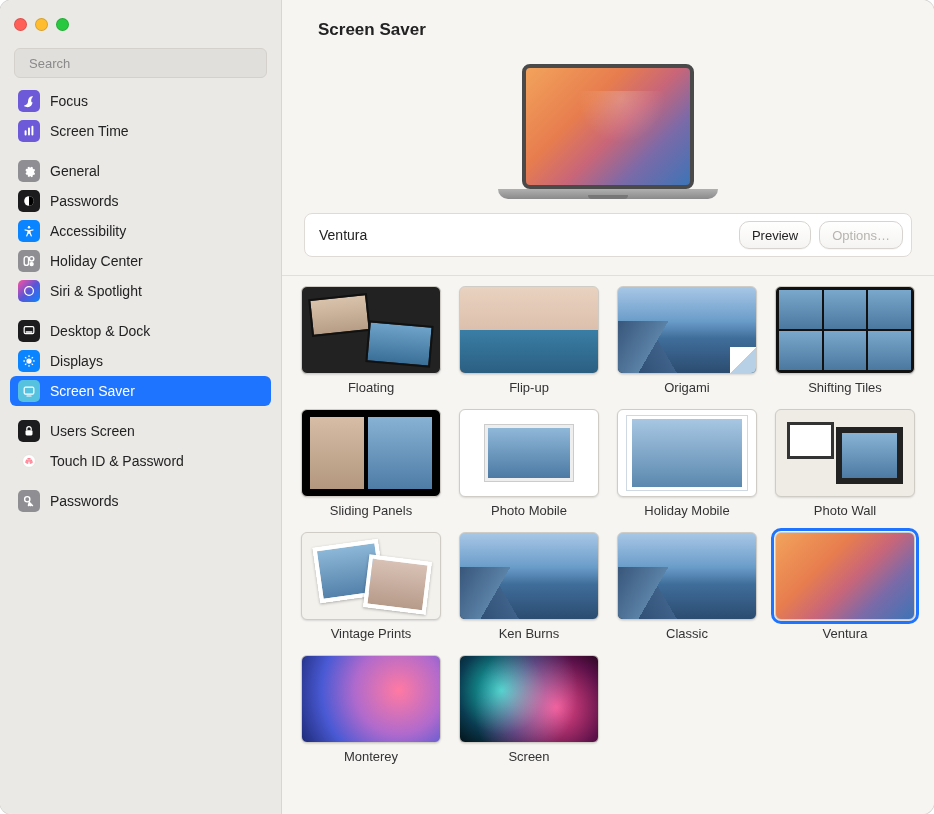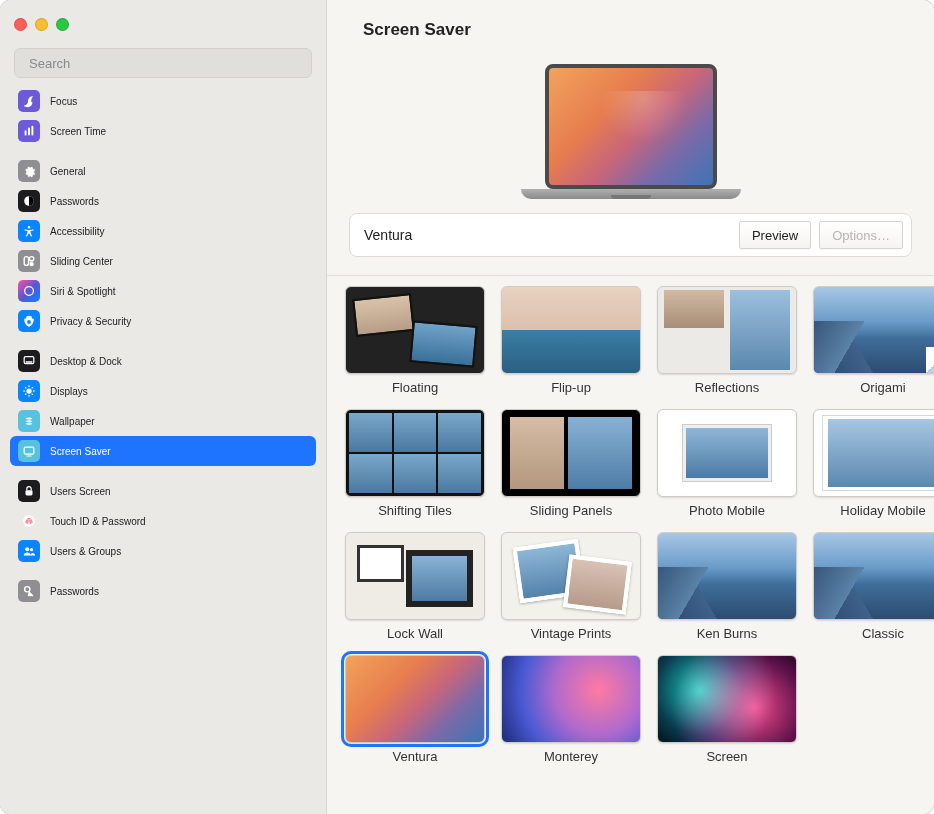--- a/index.html
+++ b/index.html
@@ -7,21 +7,21 @@
   .window {
     width: 934px; height: 814px;
     background: #f5f3f1;
     border-radius: 12px;
     overflow: hidden;
     display: flex;
     box-shadow: 0 0 0 1px #d6d4d1;
   }
   
   .sidebar {
-    width: 327px;
+    width: 282px;
     background: #ebe9e6;
     display: flex;
     flex-direction: column;
     border-right: 1px solid #d8d6d2;
   }
   .titlebar {
     height: 48px;
     display: flex;
     align-items: center;
     padding: 0 14px;
@@ -64,21 +64,21 @@
   .sidebar-item.selected {
     background:#1f74ff;
     color:#fff;
   }
   .sidebar-item .icon {
     width:22px; height:22px; border-radius:5px;
     display:flex; align-items:center; justify-content:center;
     flex:0 0 22px;
   }
   .icon svg { width:14px; height:14px; }
-  .sidebar-item .label { font-size:10px; }
+  .sidebar-item .label { font-size:14px; }
   
   .main {
     flex:1;
     display:flex; flex-direction:column;
     background:#f7f5f2;
     overflow:hidden;
   }
   .main-title {
     font-size:17px; font-weight:600;
     padding: 20px 0 6px 36px;
@@ -112,21 +112,21 @@
     border:1px solid #dedbd7;
     border-radius:8px;
     background:#fff;
     display:flex; align-items:center;
     padding:0 8px 0 14px;
     gap:8px;
   }
   .control-row .name { flex:1; font-size:14px; }
   .btn {
     height:28px; padding:12px 12px;
-    border:1px solid #d7d4cf; border-radius:2px;
+    border:1px solid #d7d4cf; border-radius:10px;
     background:linear-gradient(#ffffff,#f5f4f2);
     font-size:13px; display:flex; align-items:center;
     box-shadow: 0 1px 0 rgba(0,0,0,0.03);
   }
   .btn.disabled { color:#b7b4af; }
   .divider { height:1px; background:#e2dfda; margin:18px 0 10px 0;}
   .grid-wrap { flex:1; overflow-y:auto; padding:0 18px 10px 18px;}
   .grid {
     display:grid;
     grid-template-columns: repeat(4, 1fr);
@@ -258,38 +258,29 @@
           <span class="label">Accessibility</span>
         </div>
         <div class="sidebar-item">
           <span class="icon white bg-gray">
             <svg viewBox="0 0 16 16" fill="none" stroke="#fff" stroke-width="1.6">
               <rect x="2.5" y="3" width="5" height="10" rx="2.5"></rect>
               <circle cx="11" cy="5.5" r="2.5"></circle>
               <circle cx="11" cy="11.5" r="1.7" fill="#fff"></circle>
             </svg>
           </span>
-          <span class="label">Sliding Center</span>
+          <span class="label">Holiday Center</span>
         </div>
         <div class="sidebar-item">
           <span class="icon white bg-siri">
             <svg viewBox="0 0 16 16">
               <circle cx="8" cy="8" r="5" fill="none" stroke="#fff" stroke-width="1.4"></circle>
             </svg>
           </span>
           <span class="label">Siri &amp; Spotlight</span>
-        </div>
-        <div class="sidebar-item">
-          <span class="icon white bg-blue">
-            <svg viewBox="0 0 16 16" fill="#fff">
-              <path d="M8 2c2 0 3 1 3 1l.5 2a12 12 0 0 1 2 .5c0 5-2.5 8-5.5 9-3-1-5.5-4-5.5-9 .7-.2 1.4-.4 2-.5L5 3s1-1 3-1z"></path>
-              <rect x="6" y="7" width="4" height="4" rx="1" fill="#0a84ff"></rect>
-            </svg>
-          </span>
-          <span class="label">Privacy &amp; Security</span>
         </div>
         <div class="group-sep"></div>
         <div class="sidebar-item">
           <span class="icon white bg-black">
             <svg viewBox="0 0 16 16" fill="#fff">
               <rect x="2.5" y="3" width="11" height="8" rx="1.5" fill="none" stroke="#fff" stroke-width="1.4"></rect>
               <rect x="4" y="8.3" width="8" height="1.7" rx=".8"></rect>
             </svg>
           </span>
           <span class="label">Desktop &amp; Dock</span>
@@ -305,28 +296,20 @@
                 <line x1="12.5" y1="8" x2="14.5" y2="8"></line>
                 <line x1="3.5" y1="3.5" x2="5" y2="5"></line>
                 <line x1="11" y1="11" x2="12.5" y2="12.5"></line>
                 <line x1="12.5" y1="3.5" x2="11" y2="5"></line>
                 <line x1="5" y1="11" x2="3.5" y2="12.5"></line>
               </g>
             </svg>
           </span>
           <span class="label">Displays</span>
         </div>
-        <div class="sidebar-item">
-          <span class="icon white bg-cyan">
-            <svg viewBox="0 0 16 16" fill="#fff">
-              <path d="M8 4c2.5 0 4 1.2 4 1.2S10.5 6.4 8 6.4 4 5.2 4 5.2 5.5 4 8 4zm0 3c2.5 0 4 1.2 4 1.2s-1.5 1.2-4 1.2-4-1.2-4-1.2S5.5 7 8 7zm0 3c2.5 0 4 1.2 4 1.2s-1.5 1.2-4 1.2-4-1.2-4-1.2S5.5 10 8 10z"></path>
-            </svg>
-          </span>
-          <span class="label">Wallpaper</span>
-        </div>
         <div class="sidebar-item selected">
           <span class="icon white bg-cyan">
             <svg viewBox="0 0 16 16" fill="#fff">
               <rect x="2.5" y="3.5" width="11" height="8" rx="1.5" fill="none" stroke="#fff" stroke-width="1.4"></rect>
               <rect x="5" y="13" width="6" height="1.3" rx=".6"></rect>
             </svg>
           </span>
           <span class="label">Screen Saver</span>
         </div>
         <div class="group-sep"></div>
@@ -345,31 +328,20 @@
               <circle cx="11" cy="11" r="10" fill="#fff" stroke="#e0ddd8"></circle>
               <g fill="none" stroke="#ff3b57" stroke-width="1.1">
                 <path d="M6 14c0-4 2-7 5-7s5 3 5 7"></path>
                 <path d="M7.5 15c0-3.5 1.2-6 3.5-6s3.5 2.5 3.5 6"></path>
                 <path d="M9 15.5c0-3 .7-5 2-5s2 2 2 5"></path>
               </g>
             </svg>
           </span>
           <span class="label">Touch ID &amp; Password</span>
         </div>
-        <div class="sidebar-item">
-          <span class="icon white bg-blue">
-            <svg viewBox="0 0 16 16" fill="#fff">
-              <circle cx="6" cy="6" r="2.3"></circle>
-              <circle cx="11" cy="6.5" r="1.8"></circle>
-              <path d="M2 13c0-2 1.8-3.3 4-3.3s4 1.3 4 3.3z"></path>
-              <path d="M9.5 13c.2-1.8 1.3-2.8 2.8-2.8 1.4 0 2.5 1 2.7 2.8z"></path>
-            </svg>
-          </span>
-          <span class="label">Users &amp; Groups</span>
-        </div>
         <div class="group-sep"></div>
         <div class="sidebar-item">
           <span class="icon white bg-gray">
             <svg viewBox="0 0 16 16" fill="#fff">
               <circle cx="6" cy="6" r="3" fill="none" stroke="#fff" stroke-width="1.6"></circle>
               <path d="M8 8l5 5-1.3 1.3-1-1-1 1-1-1-1 1L6.4 13z"></path>
             </svg>
           </span>
           <span class="label">Passwords</span>
         </div>
@@ -399,24 +371,20 @@
       <div class="grid" id="saver-grid">
           <div class="cell">
             <div class="thumb t-collage"></div>
             <div class="cap">Floating</div>
           </div>
           <div class="cell">
             <div class="thumb t-rock"></div>
             <div class="cap">Flip-up</div>
           </div>
           <div class="cell">
-            <div class="thumb t-reflect"></div>
-            <div class="cap">Reflections</div>
-          </div>
-          <div class="cell">
             <div class="thumb t-mountains t-origami"></div>
             <div class="cap">Origami</div>
           </div>
           <div class="cell">
             <div class="thumb t-tiles">
               <span></span>
               <span></span>
               <span></span>
               <span></span>
               <span></span>
@@ -431,21 +399,21 @@
           <div class="cell">
             <div class="thumb t-frame"></div>
             <div class="cap">Photo Mobile</div>
           </div>
           <div class="cell">
             <div class="thumb t-holiday"></div>
             <div class="cap">Holiday Mobile</div>
           </div>
           <div class="cell">
             <div class="thumb t-gallery"></div>
-            <div class="cap">Lock Wall</div>
+            <div class="cap">Photo Wall</div>
           </div>
           <div class="cell">
             <div class="thumb t-prints"></div>
             <div class="cap">Vintage Prints</div>
           </div>
           <div class="cell">
             <div class="thumb t-mountains"></div>
             <div class="cap">Ken Burns</div>
           </div>
           <div class="cell">

